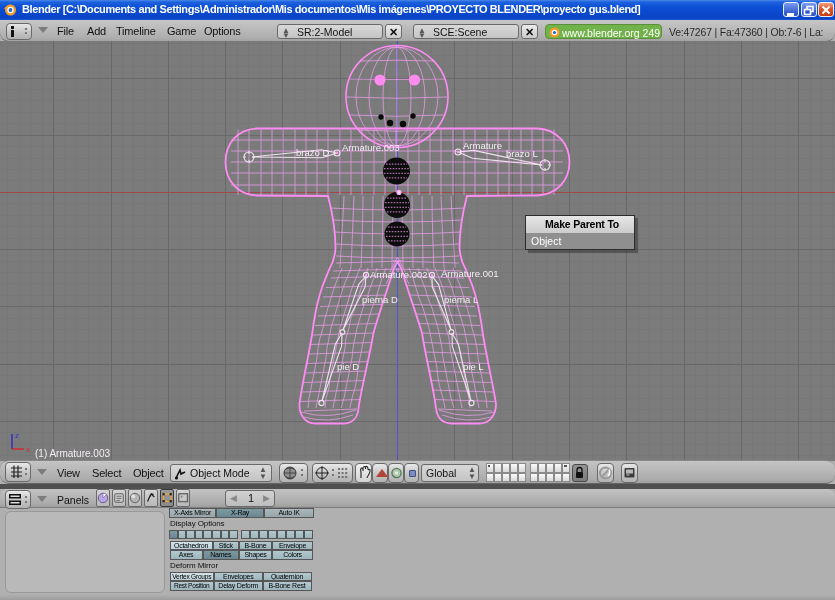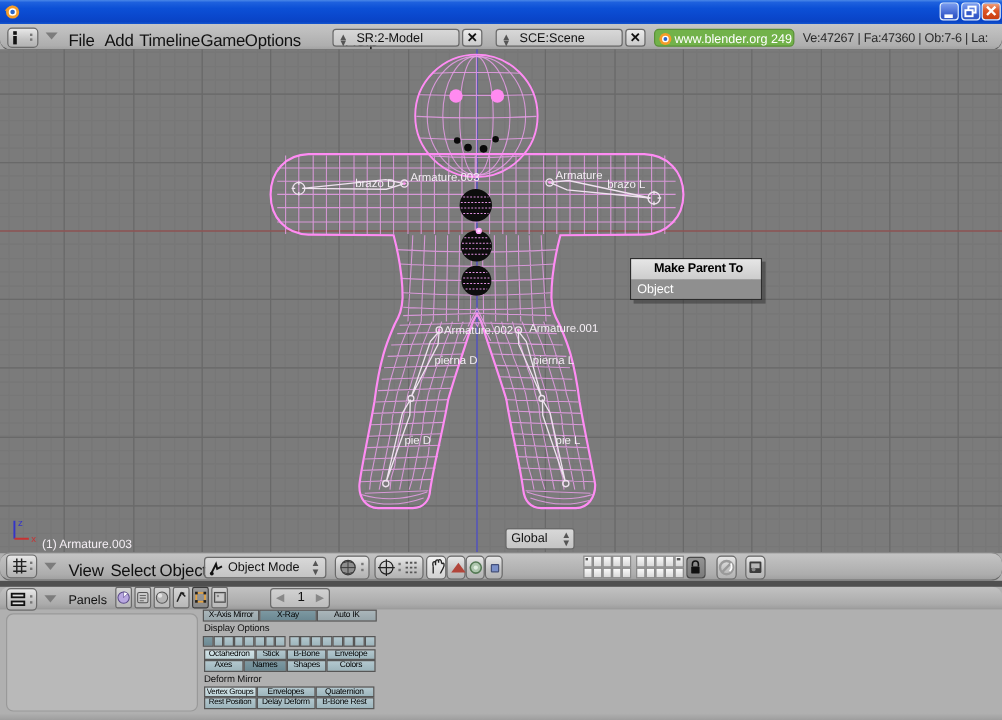--- a/index.html
+++ b/index.html
@@ -15,21 +15,21 @@
 #titlebar .ttext { left:22px; top:3px; color:#fff; font-size:11px; font-weight:bold; letter-spacing:-0.4px; white-space:nowrap; }
 .winbtn { top:2px; width:16px; height:15px; border:1px solid #e8f0fc; border-radius:3px; color:#fff; }
 #btn-min { left:783px; background:linear-gradient(180deg,#7a9cf0,#3358c8 80%); }
 #btn-res { left:801px; background:linear-gradient(180deg,#7a9cf0,#3358c8 80%); }
 #btn-close { left:818px; background:linear-gradient(180deg,#f0a27e,#dd5526 45%,#c83c0f); }
 
 
 #topheader { left:0; top:20px; width:835px; height:22px;
   background:linear-gradient(180deg,#c6c6c6,#aeaeae 85%,#a2a2a2);
   border-bottom:1px solid #5a5a5a; border-radius:0 0 9px 9px; }
-.menutext { top:25px; color:#111; font-size:14px; letter-spacing:-0.2px; }
+.menutext { top:25px; color:#111; font-size:11px; letter-spacing:-0.2px; }
 .iconbtn { border:1px solid #6a6a6a; border-radius:4px;
   background:linear-gradient(180deg,#e8e8e8,#c2c2c2 60%,#b2b2b2); }
 .tri { width:0; height:0; border-left:5px solid transparent; border-right:5px solid transparent; border-top:6px solid #7c7c7c; }
 .combo { height:15px; top:24px; border:1px solid #6a6a6a; border-radius:3px;
   background:linear-gradient(180deg,#d8d8d8,#c4c4c4); font-size:10.5px; color:#111; }
 .xbtn { height:15px; width:17px; top:24px; border:1px solid #6a6a6a; border-radius:3px;
   background:linear-gradient(180deg,#ececec,#cacaca); color:#111; font-weight:bold; font-size:11px;
   text-align:center; line-height:14px; }
 
 
@@ -67,20 +67,21 @@
 <body>
 <div id="page">
 
   <div id="titlebar" class="abs">
     <svg class="abs blogo" width="14" height="14" viewBox="0 0 14 14">
       <circle cx="7.5" cy="7" r="5.5" fill="#f49c28"></circle>
       <circle cx="7.5" cy="7" r="3.2" fill="#fff"></circle>
       <circle cx="7.5" cy="7" r="1.9" fill="#2a66c8"></circle>
       <path d="M1,6 Q3,2 8,1.5 Q4,3.5 3.5,6 Z" fill="#f49c28"></path>
     </svg>
+    <div class="abs ttext">Blender [C:\Documents and Settings\Administrador\Mis documentos\Mis imágenes\PROYECTO BLENDER\proyecto gus.blend]</div>
     <div class="abs winbtn" id="btn-min"><svg width="14" height="13">
           <rect x="3" y="9" width="7" height="3" fill="#fff"></rect>
         </svg></div>
     <div class="abs winbtn" id="btn-res"><svg width="14" height="13">
           <rect x="5" y="2.5" width="6" height="5" fill="none" stroke="#fff" stroke-width="1.6"></rect>
           <rect x="2.5" y="5.5" width="6" height="5" fill="#3358c8" stroke="#fff" stroke-width="1.6"></rect>
         </svg></div>
     <div class="abs winbtn" id="btn-close"><svg width="14" height="13">
           <path d="M3.5,2.5 L10.5,9.5 M10.5,2.5 L3.5,9.5" stroke="#fff" stroke-width="2"></path>
         </svg></div>
@@ -247,21 +248,21 @@
   </div>
   <div class="abs iconbtn" style="left:388px;top:463px;width:16px;height:20px;">
     <svg width="15" height="18">
         <circle cx="7.5" cy="9" r="4.6" fill="#aec6ae" stroke="#557a55" stroke-width="1.3"></circle>
         <circle cx="7.5" cy="9" r="1.8" fill="#e0eee0"></circle>
       </svg>
   </div>
   <div class="abs iconbtn" style="left:404px;top:463px;width:15px;height:20px;">
     <div class="abs" style="left:4px;top:6px;width:7px;height:7px;background:#7a8fc8;border:1px solid #44507a;border-radius:1px;"></div>
   </div>
-  <div class="abs combo" style="left:421px;top:440px;width:58px;height:18px;">
+  <div class="abs combo" style="left:421px;top:464px;width:58px;height:18px;">
     <span class="abs" style="left:4px;top:2px;">Global</span>
     <span class="abs" style="left:46px;top:0px;color:#555;font-size:8px;">▲</span>
     <span class="abs" style="left:46px;top:7px;color:#555;font-size:8px;">▼</span>
   </div>
   <div id="layers1" class="abs" style="left:486px;top:463px;">
       <div class="abs" style="left:0.0px;top:0.0px;width:8.1px;height:9.5px;background:linear-gradient(180deg,#fafafa,#d8d8d8);border:1px solid #8a8a8a;"></div>
 <div class="abs" style="left:8.1px;top:0.0px;width:8.1px;height:9.5px;background:linear-gradient(180deg,#fafafa,#d8d8d8);border:1px solid #8a8a8a;"></div>
 <div class="abs" style="left:16.2px;top:0.0px;width:8.1px;height:9.5px;background:linear-gradient(180deg,#fafafa,#d8d8d8);border:1px solid #8a8a8a;"></div>
 <div class="abs" style="left:24.3px;top:0.0px;width:8.1px;height:9.5px;background:linear-gradient(180deg,#fafafa,#d8d8d8);border:1px solid #8a8a8a;"></div>
 <div class="abs" style="left:32.4px;top:0.0px;width:8.1px;height:9.5px;background:linear-gradient(180deg,#fafafa,#d8d8d8);border:1px solid #8a8a8a;"></div>

